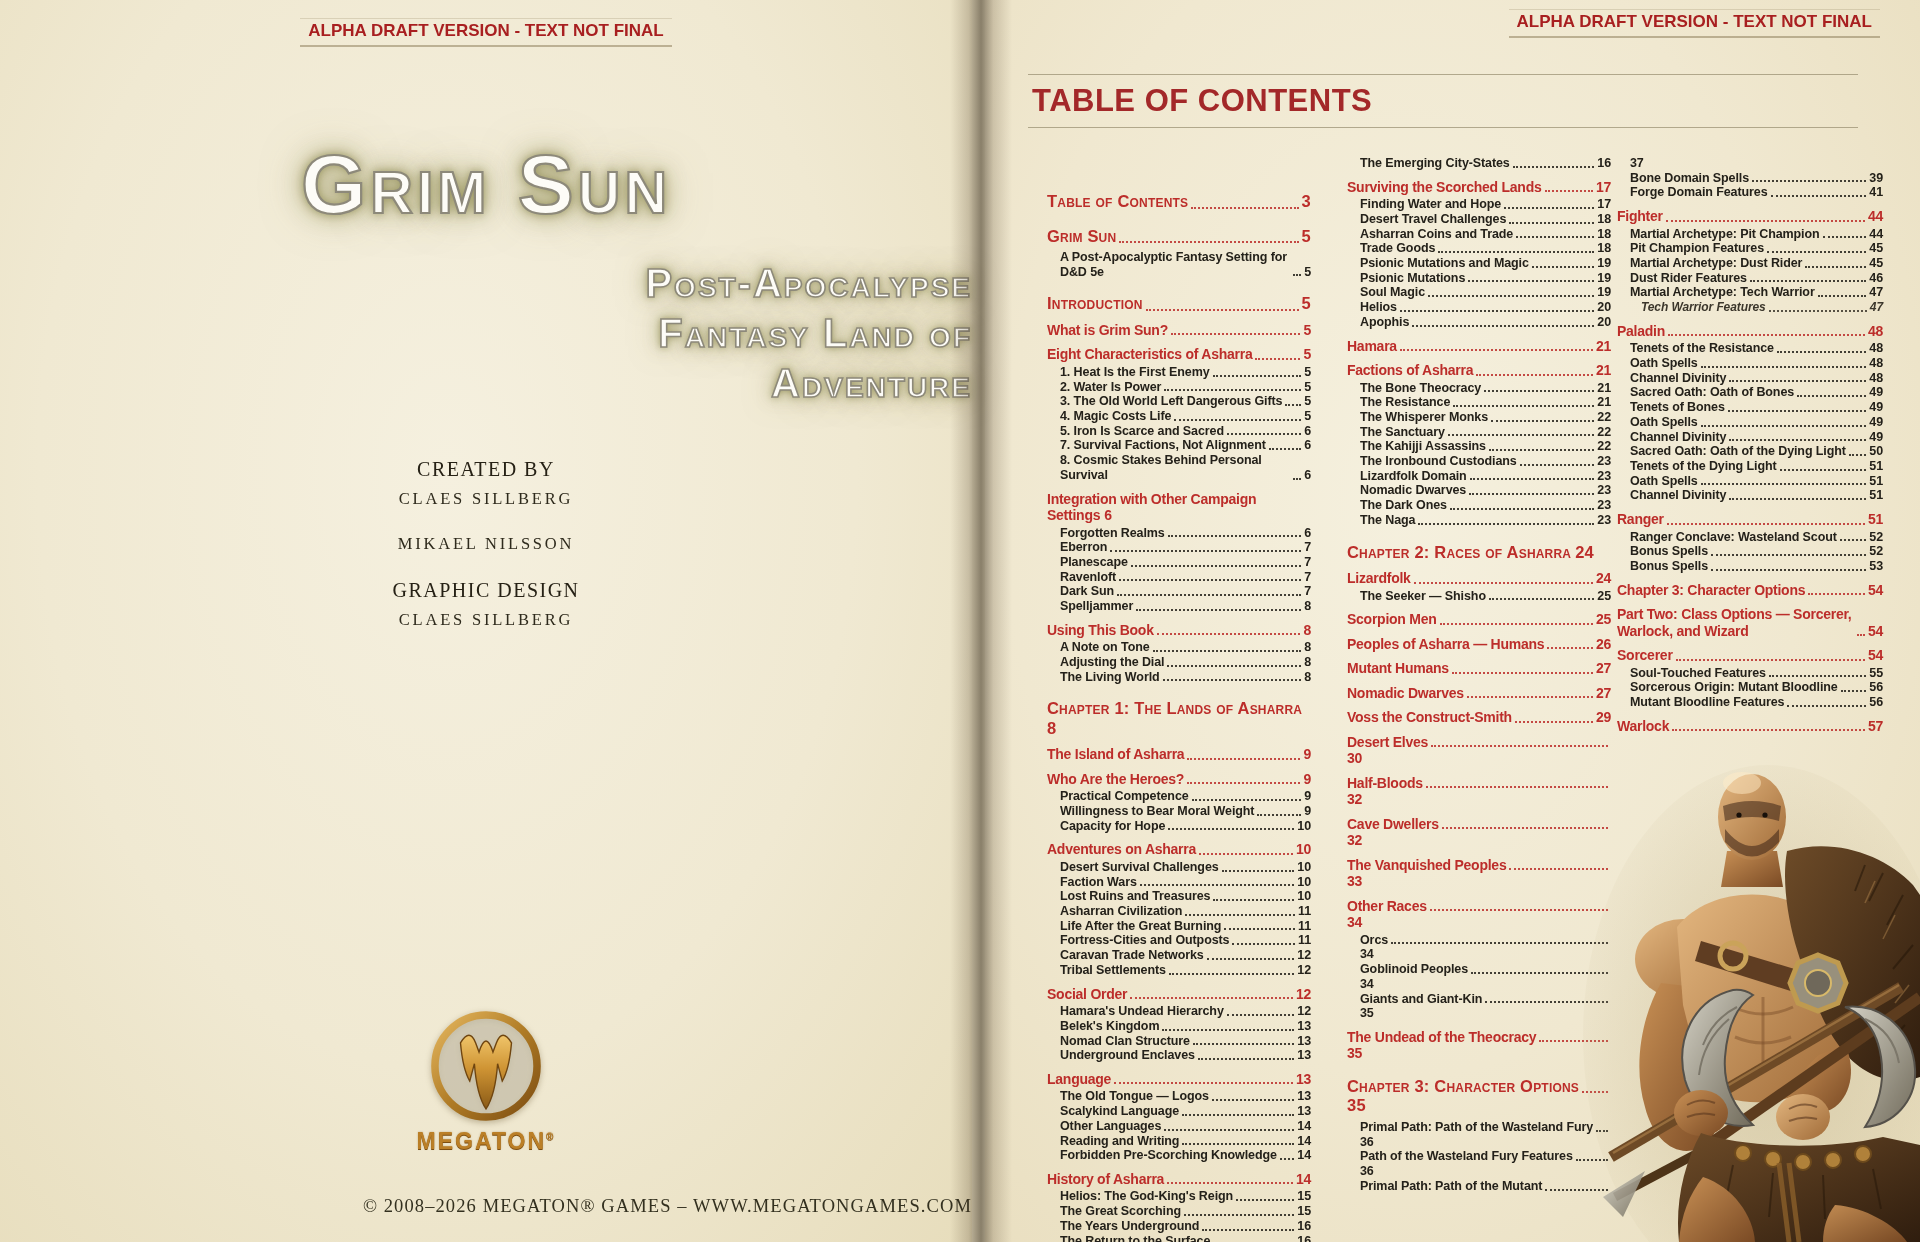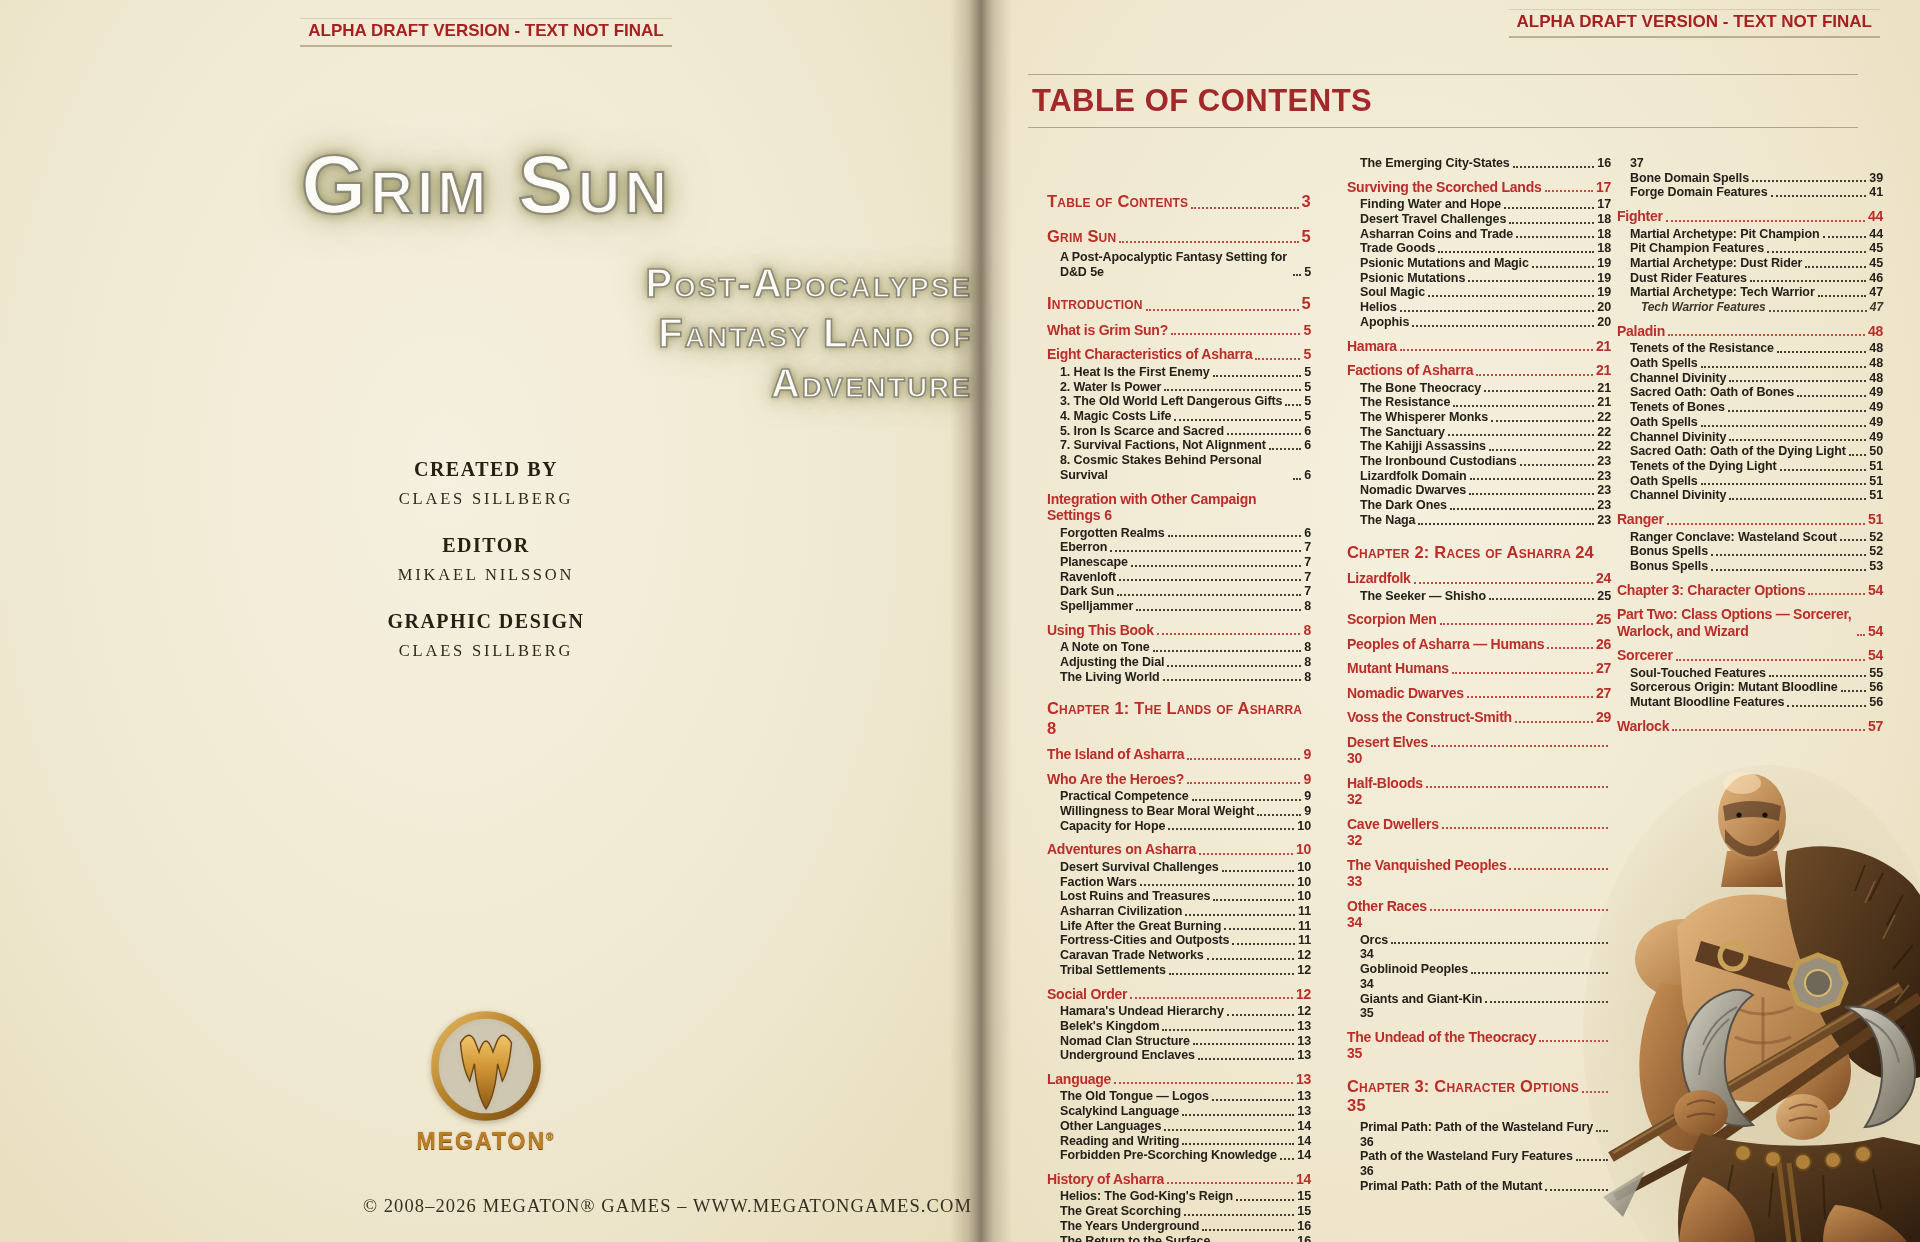--- a/index.html
+++ b/index.html
@@ -42,21 +42,21 @@
     position:absolute;left:0;top:258px;width:972px;text-align:right;
     font-weight:bold;font-variant:small-caps;font-size:40px;line-height:50px;letter-spacing:2px;
     color:#fdfcf7;-webkit-text-stroke:1.6px #8d897a;
     text-shadow:0 0 6px rgba(148,144,88,.95),0 0 16px rgba(148,144,88,.75),0 0 30px rgba(140,136,78,.5);
     z-index:2;
   }
   
   .credits{position:absolute;left:0;top:458px;width:972px;text-align:center;z-index:2;
     font-family:"Liberation Serif",serif;color:#262115;}
   .credit-group{margin-bottom:25px;}
-  .credit-role{font-size:20px;font-weight:bold;letter-spacing:1.5px;}
+  .credit-role{font-size:20px;font-weight:normal;letter-spacing:1.5px;}
   .credit-name{font-size:16.5px;letter-spacing:2.8px;margin-top:8px;color:#2e2a1c;}
   
   .logo{position:absolute;left:0;top:1008px;width:972px;text-align:center;z-index:2;}
   .logo svg{display:block;margin:0 auto;filter:drop-shadow(0 2px 3px rgba(90,70,30,.35));}
   .logo-wordmark{
     margin-top:4px;font-weight:bold;font-size:23px;letter-spacing:2px;color:#bb7f27;
     text-shadow:0 1px 0 #7c4d10,0 0 2px rgba(124,77,16,.4);
   }
   .logo-wordmark sup{font-size:10px;}
   
@@ -103,21 +103,20 @@
       <div>Post-Apocalypse</div>
       <div>Fantasy Land of</div>
       <div>Adventure</div>
     </div>
   <div class="credits" id="credits">
       <div class="credit-group">
         <div class="credit-role">CREATED BY</div>
         <div class="credit-name">CLAES SILLBERG</div>
       </div>
       <div class="credit-group">
-        <div class="credit-role">EDITOR</div>
         <div class="credit-name">MIKAEL NILSSON</div>
       </div>
       <div class="credit-group">
         <div class="credit-role">GRAPHIC DESIGN</div>
         <div class="credit-name">CLAES SILLBERG</div>
       </div>
     </div>
   <div class="logo">
     <svg width="116" height="116" viewBox="0 0 100 100">
       <defs>

